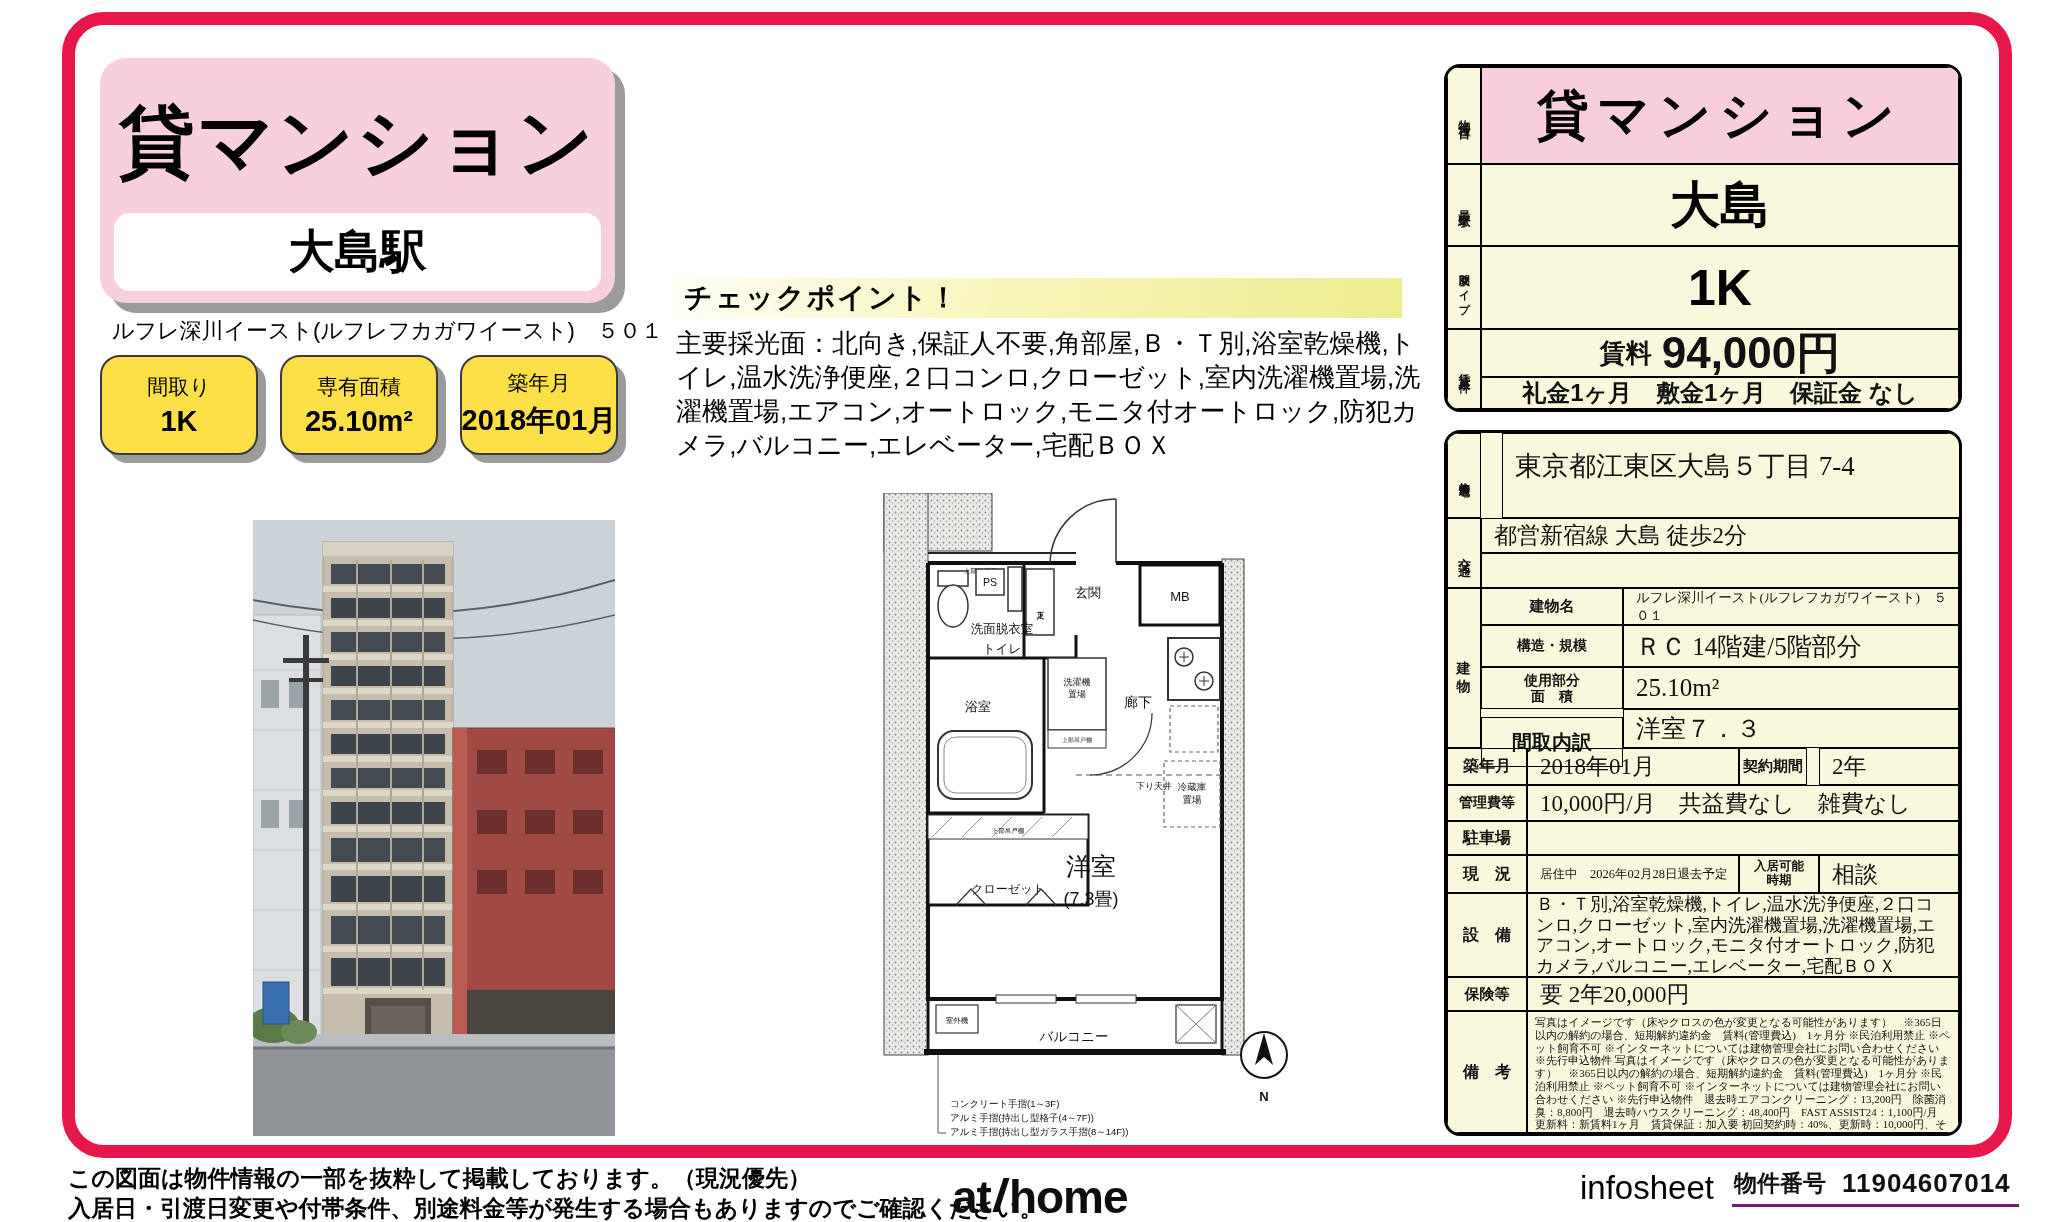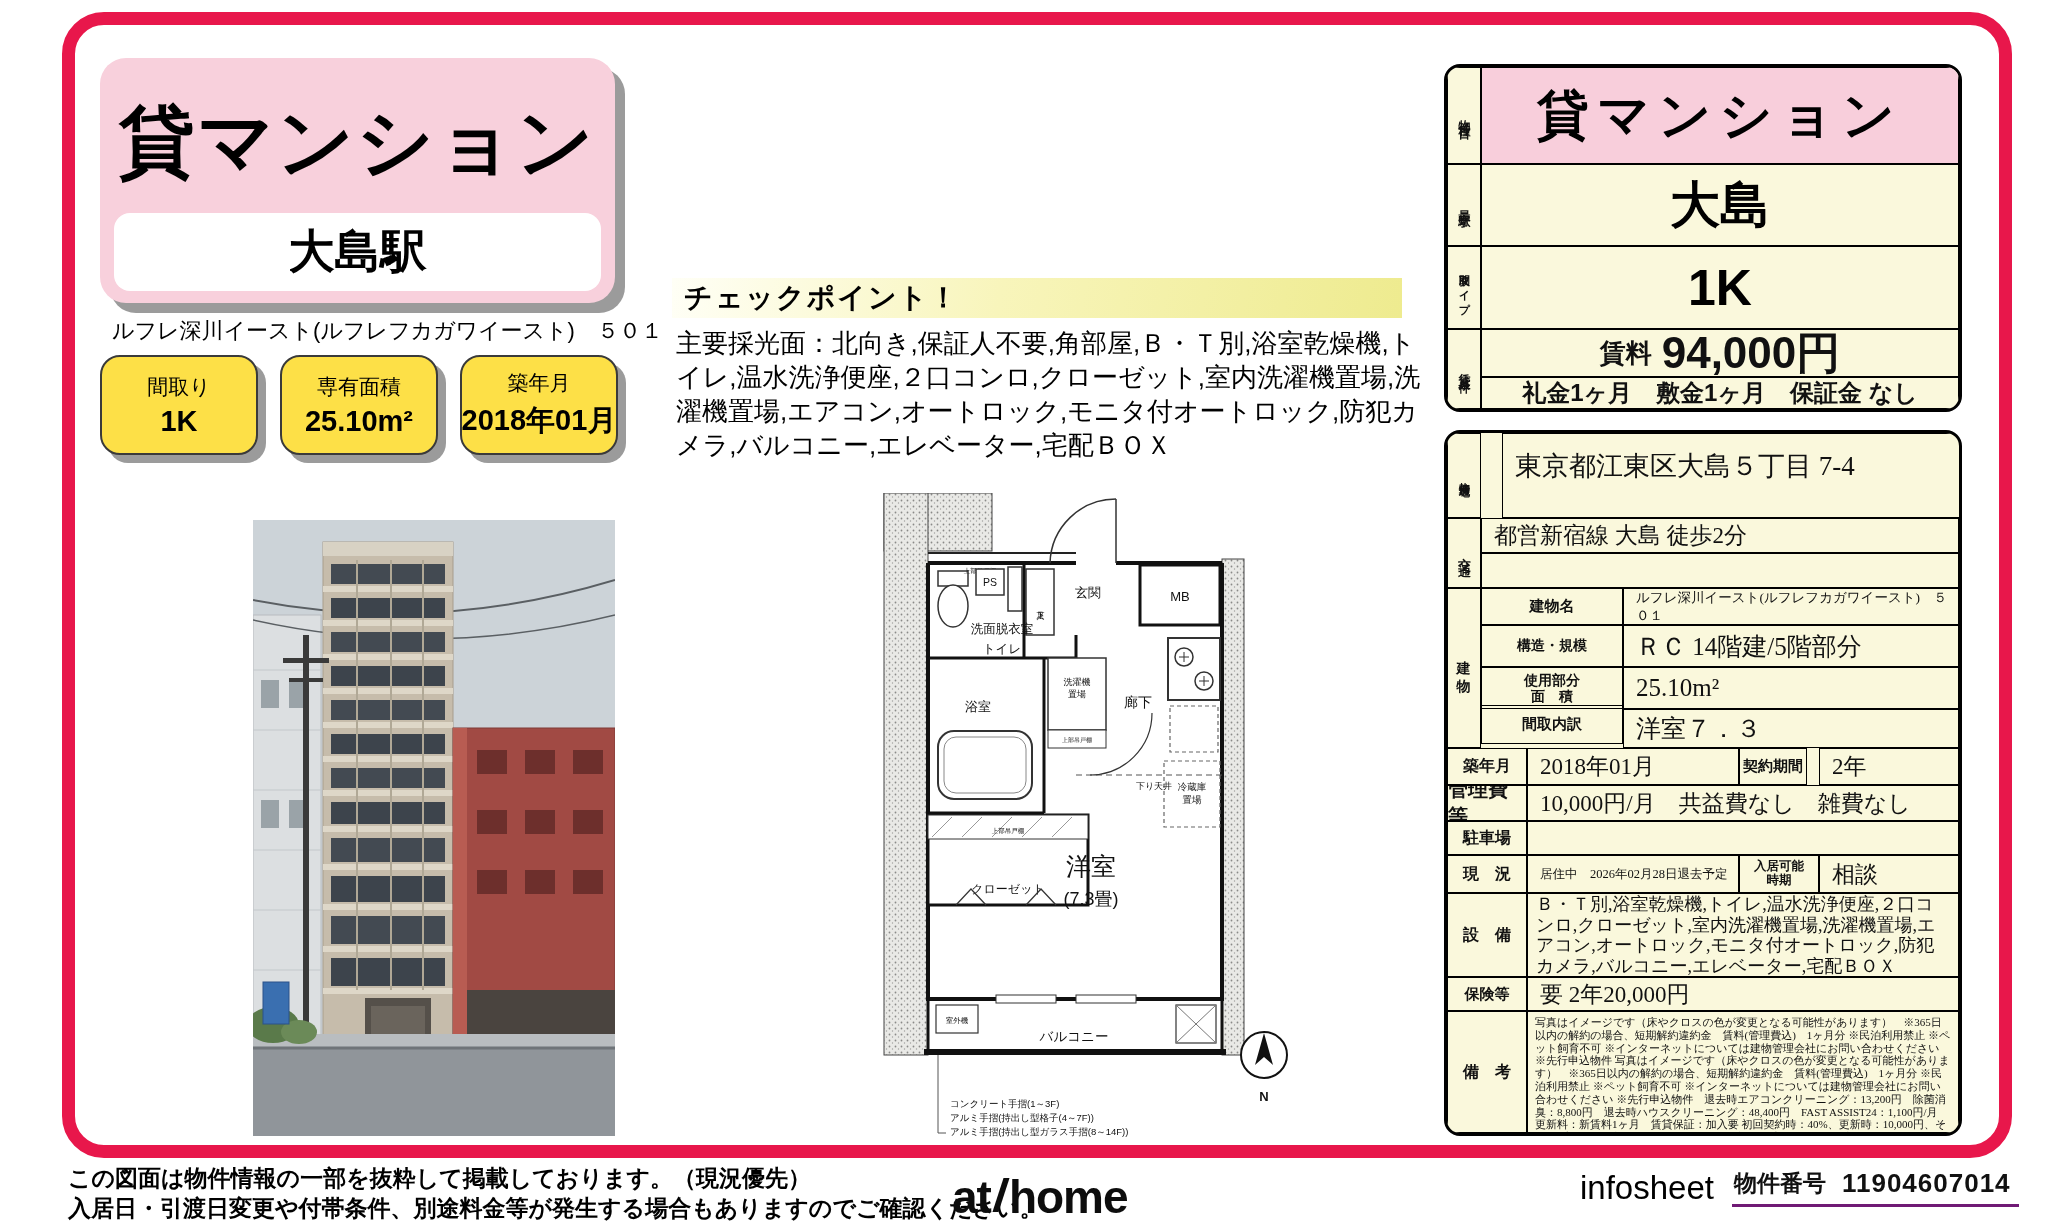--- a/index.html
+++ b/index.html
@@ -309,29 +309,29 @@
     <div class="cell vlab" style="left:0;top:155px;width:34px;height:160px;font-size:14px;letter-spacing:18px;">建物</div>
     <div class="cell glabel" style="left:34px;top:155px;width:142px;height:37px;font-size:15px;">建物名</div>
     <div class="cell serif leftpad" style="left:176px;top:155px;width:336px;height:37px;font-size:13.5px;">ルフレ深川イースト(ルフレフカガワイースト)　５０１</div>
     <div class="cell glabel" style="left:34px;top:192px;width:142px;height:42px;font-size:14px;">構造・規模</div>
     <div class="cell serif leftpad" style="left:176px;top:192px;width:336px;height:42px;font-size:25px;">ＲＣ 14階建/5階部分</div>
     <div class="cell glabel" style="left:34px;top:234px;width:142px;height:42px;flex-direction:column;line-height:1.15;font-size:14px;">
       <span>使用部分</span>
       <span>面　積</span>
     </div>
     <div class="cell serif leftpad" style="left:176px;top:234px;width:336px;height:42px;font-size:25px;">25.10m²</div>
-    <div class="cell glabel" style="left:34px;top:272px;width:142px;height:39px;font-size:15px;">間取内訳</div>
+    <div class="cell glabel" style="left:34px;top:284px;width:142px;height:50px;font-size:20px;">間取内訳</div>
     <div class="cell serif leftpad" style="left:176px;top:276px;width:336px;height:39px;font-size:25px;">洋室７．３</div>
 
     <div class="cell glabel" style="left:0;top:315px;width:80px;height:37px;font-size:16px;">築年月</div>
     <div class="cell serif leftpad" style="left:80px;top:315px;width:212px;height:37px;font-size:23px;">2018年01月</div>
     <div class="cell glabel" style="left:292px;top:315px;width:68px;height:37px;font-size:15px;">契約期間</div>
     <div class="cell serif leftpad" style="left:372px;top:315px;width:140px;height:37px;font-size:23px;">2年</div>
 
-    <div class="cell glabel" style="left:0;top:352px;width:80px;height:36px;font-size:20px;">管理費等</div>
+    <div class="cell glabel" style="left:0;top:352px;width:80px;height:36px;font-size:14px;">管理費等</div>
     <div class="cell serif leftpad" style="left:80px;top:352px;width:432px;height:36px;font-size:23px;">10,000円/月　共益費なし　雑費なし</div>
 
     <div class="cell glabel" style="left:0;top:388px;width:80px;height:34px;font-size:16px;">駐車場</div>
     <div class="cell" style="left:80px;top:388px;width:432px;height:34px;"></div>
 
     <div class="cell glabel" style="left:0;top:422px;width:80px;height:38px;font-size:16px;">現　況</div>
     <div class="cell serif leftpad" style="left:80px;top:422px;width:212px;height:38px;font-size:12.5px;">居住中　2026年02月28日退去予定</div>
     <div class="cell glabel" style="left:292px;top:422px;width:80px;height:38px;flex-direction:column;line-height:1.1;font-size:12.5px;">
       <span>入居可能</span>
       <span>時期</span>

